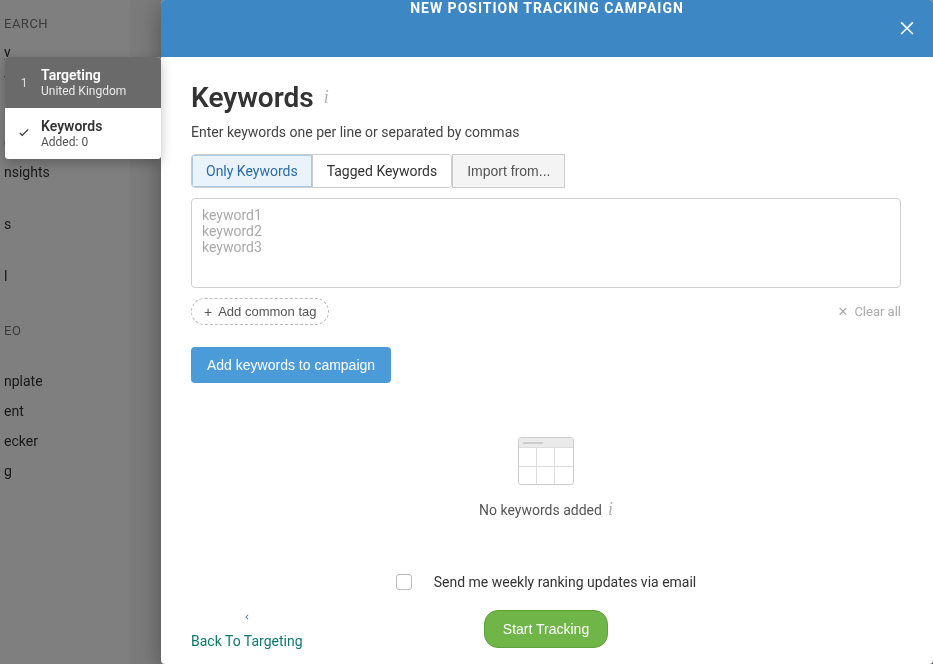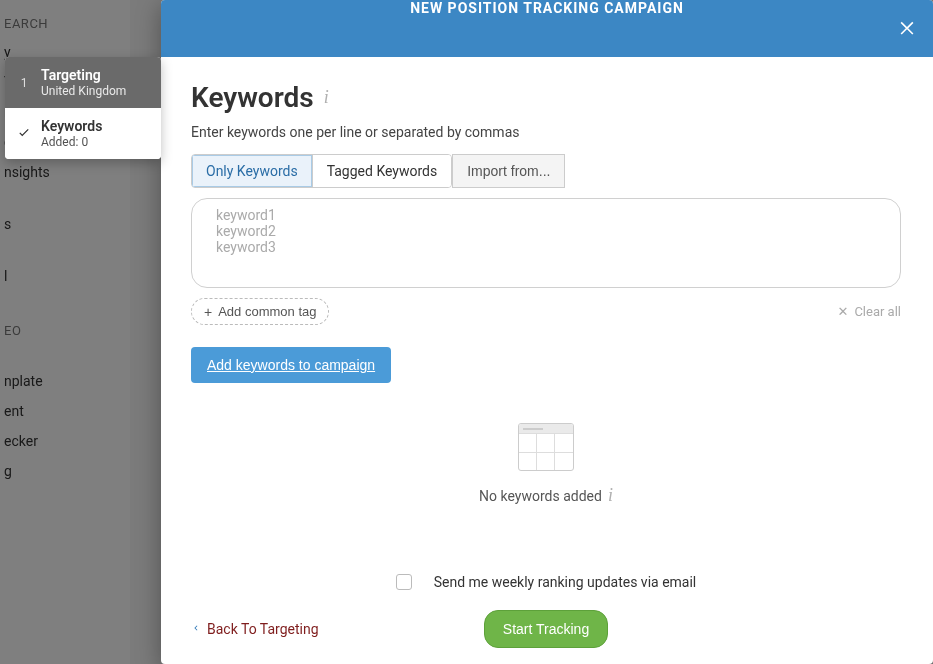--- a/index.html
+++ b/index.html
@@ -43,56 +43,56 @@
   .tabs { display: flex; border: 1px solid #ccc; border-radius: 4px; overflow: hidden; }
   .tab { padding: 8px 14px; font-size: 14px; background: #fff; color: #333; cursor: pointer; }
   .tab + .tab { border-left: 1px solid #ccc; }
   .tab.active { background: #eaf2fa; color: #2a6da6; box-shadow: inset 0 0 0 1px #a9cbe6; }
   .import-btn {
     padding: 8px 14px; font-size: 14px; color: #555; background: #f4f4f4;
     border: 1px solid #ccc; border-radius: 0; cursor: pointer;
   }
 
   .keyword-area {
-    width: 100%; height: 90px; border: 1px solid #d0d0d0; border-radius: 16px;
-    padding: 8px 24px; font-size: 14px; font-family: inherit; resize: none; color: #333;
+    width: 100%; height: 90px; border: 1px solid #d0d0d0; border-radius: 4px;
+    padding: 8px 10px; font-size: 14px; font-family: inherit; resize: none; color: #333;
   }
   .keyword-area::placeholder { color: #aaa; white-space: pre-line; }
 
   .below-textarea { display: flex; justify-content: space-between; align-items: center; margin-top: 10px; }
   .add-tag-btn {
     display: inline-flex; align-items: center; gap: 6px;
     border: 1px dashed #bbb; border-radius: 16px; padding: 5px 12px;
     font-size: 13px; color: #555; background: #fff; cursor: pointer;
   }
   .plus-icon { font-size: 14px; line-height: 1; }
   .clear-all { display: inline-flex; align-items: center; gap: 6px; color: #aaa; font-size: 13px; cursor: pointer; }
   .clear-x { font-size: 13px; }
 
   .add-kw-btn {
     margin-top: 22px; display: inline-block;
     background: #4b9bd8; color: #fff; border: none; border-radius: 4px;
-    padding: 10px 16px; font-size: 14px; cursor: pointer; text-decoration: underline;
-  }
-
-  .empty-state { flex: 1; display: flex; flex-direction: column; align-items: center; justify-content: flex-start; margin-top: 40px; }
+    padding: 10px 16px; font-size: 14px; cursor: pointer;
+  }
+
+  .empty-state { flex: 1; display: flex; flex-direction: column; align-items: center; justify-content: center; margin-top: 40px; }
   .empty-illustration { width: 56px; height: 48px; border: 1px solid #ccc; border-radius: 3px; overflow: hidden; margin-bottom: 14px; }
   .empty-illustration .hdr { height: 10px; background: #eaeaea; border-bottom: 1px solid #ddd; position: relative; }
   .empty-illustration .hdr::before { content: ""; position: absolute; left: 4px; top: 4px; width: 20px; height: 2px; background: #ccc; }
   .empty-illustration .grid { display: grid; grid-template-columns: 1fr 1fr 1fr; grid-template-rows: 1fr 1fr; height: 38px; }
   .empty-illustration .grid div { border-right: 1px solid #ddd; border-bottom: 1px solid #ddd; }
   .empty-illustration .grid div:nth-child(3n) { border-right: none; }
   .empty-illustration .grid div:nth-child(n+4) { border-bottom: none; }
   .empty-text { font-size: 14px; color: #555; display: flex; align-items: center; gap: 6px; }
 
   .weekly-row { display: flex; align-items: center; justify-content: center; gap: 22px; margin-top: 40px; font-size: 14px; color: #333; }
   .cb { width: 16px; height: 16px; border: 1px solid #bbb; border-radius: 3px; background: #fff; cursor: pointer; }
 
   .footer { display: flex; align-items: center; justify-content: center; position: relative; margin-top: 20px; }
-  .back-link { position: absolute; left: 0; display: inline-flex; align-items: center; gap: 6px; color: #7f1d1d; font-size: 14px; cursor: pointer; }
+  .back-link { position: absolute; left: 0; display: inline-flex; align-items: center; gap: 6px; color: #0f766e; font-size: 14px; cursor: pointer; flex-direction: column; }
   .chevron-left { display: inline-block; }
   .chevron-left svg { width: 10px; height: 14px; fill: #2e77b8; }
   .start-btn { background: #6fb548; color: #fff; border: 1px solid #5da13a; border-radius: 14px; padding: 10px 18px; font-size: 14px; cursor: pointer; }
 
   .step-panel {
     position: absolute; top: 57px; left: 5px; width: 156px; z-index: 30;
     background: #fff; border-radius: 4px; box-shadow: 0 4px 12px rgba(0,0,0,.25);
     overflow: hidden;
   }
   .step {

